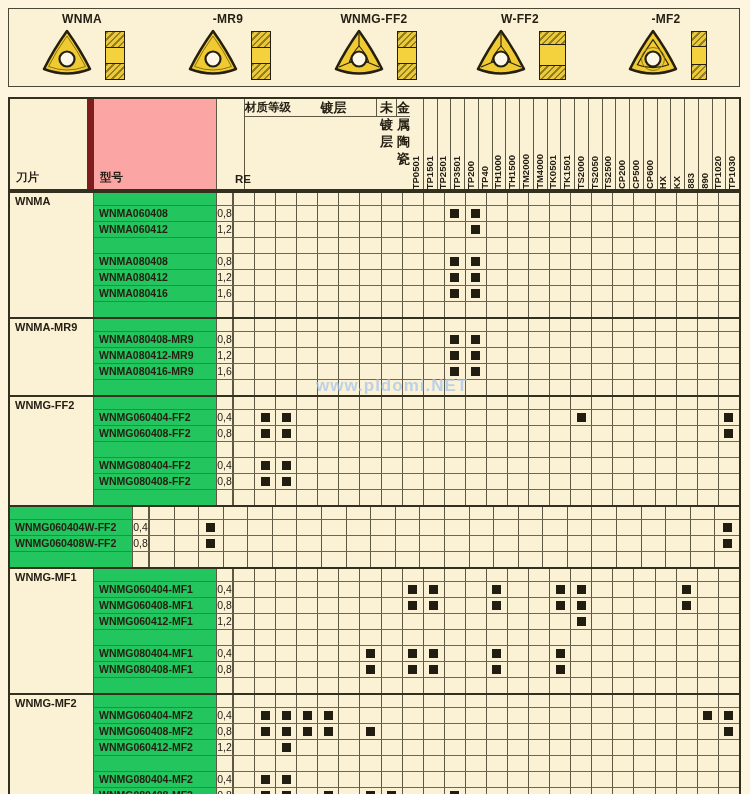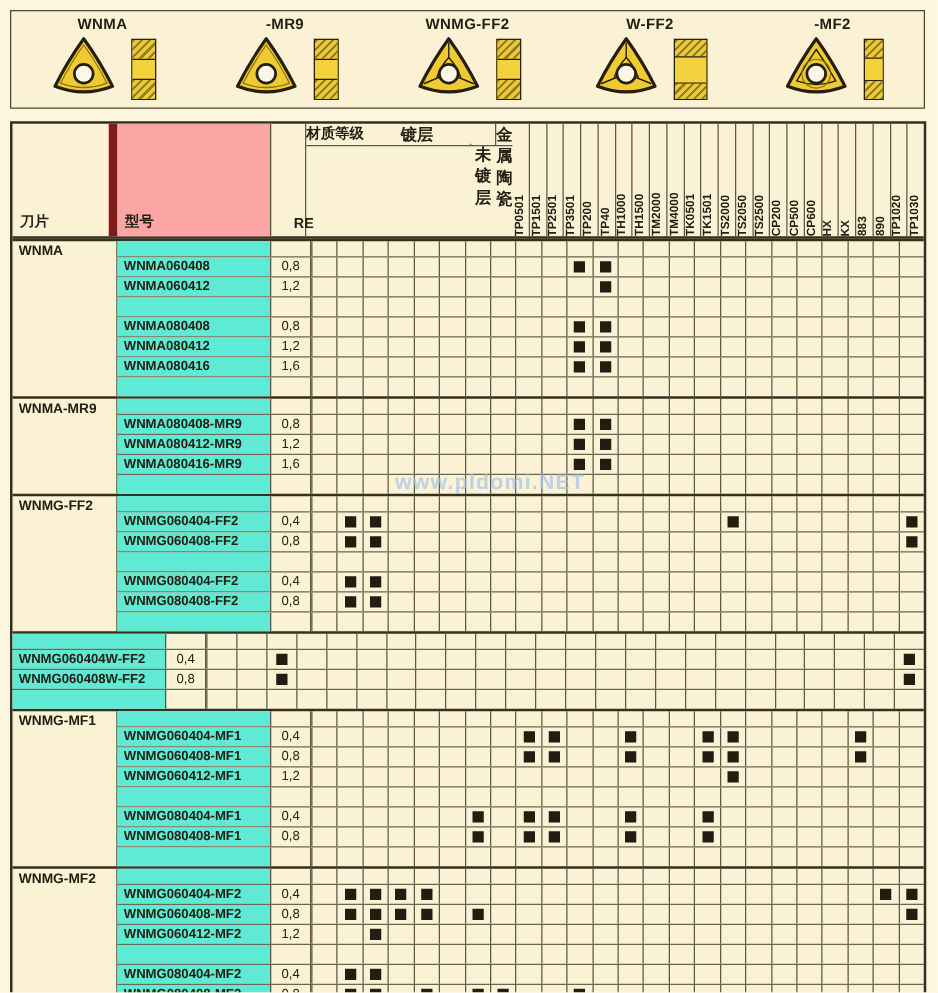--- a/index.html
+++ b/index.html
@@ -45,23 +45,23 @@
   .vlabel{writing-mode:vertical-rl; transform:rotate(180deg);
     font-weight:bold; font-size:9.5px; line-height:10px; padding-left:1px; white-space:nowrap;}
   
   .group{display:flex; border-top:2px solid #33301f;}
   .group:first-of-type{border-top:none;}
   .g-blade{width:84px; border-right:1px solid #5d5844; box-sizing:border-box;
     font-weight:bold; font-size:11px; padding:2px 2px 0 5px;}
   .g-rows{flex:1; display:flex; flex-direction:column;}
   .row{display:flex; height:15px; border-top:1px solid #6b6750; box-sizing:content-box;}
   .row.ghead{height:12px; border-top:none;}
-  .c-model{width:123px; background:#5eead4; border-right:1px solid #5d5844; box-sizing:border-box;
+  .c-model{width:123px; background:#22c55e; border-right:1px solid #5d5844; box-sizing:border-box;
     font-weight:bold; font-size:10.5px; line-height:15px; padding-left:5px; overflow:hidden; white-space:nowrap;}
-  .c-re{width:32px; border-right:1px solid #5d5844; box-sizing:border-box;
+  .c-re{width:16px; border-right:1px solid #5d5844; box-sizing:border-box;
     font-size:10.5px; line-height:15px; text-align:center;}
   .c-grade{flex:1; border-left:1px solid #5d5844; box-sizing:border-box;
     display:flex; align-items:center; justify-content:center;}
   .c-grade:first-of-type{border-left:none;}
   .mark{width:9px; height:9px; background:#211d10;}
   
   .watermark{position:absolute; left:316px; top:376px; font-weight:bold; font-size:17px;
     letter-spacing:1px; color:rgba(165,195,235,0.72); pointer-events:none;}
 </style>
 </head>
@@ -154,21 +154,21 @@
     </div>
   <div class="tbl" id="grades-table">
       <div class="hdr">
         <div class="h-blade">刀片</div>
         <div class="h-model">型号</div>
         <div class="h-re">RE</div>
         <div class="h-grades">
           <div class="h-top">材质等级</div>
           <div class="h-sub">
             <div class="h-sub-cell" style="flex-grow: 18; flex-basis: 0px;">镀层</div>
-            <div class="h-sub-cell" style="flex-grow: 4; flex-basis: 0px; margin-top: 16px;">未镀层</div>
+            <div class="h-sub-cell" style="flex-grow: 4; flex-basis: 0px;">未镀层</div>
             <div class="h-sub-cell" style="flex-grow: 2; flex-basis: 0px;">金属陶瓷</div>
           </div>
           <div class="h-verts">
             <div class="vcell">
               <span class="vlabel">TP0501</span>
             </div>
             <div class="vcell">
               <span class="vlabel">TP1501</span>
             </div>
             <div class="vcell">

